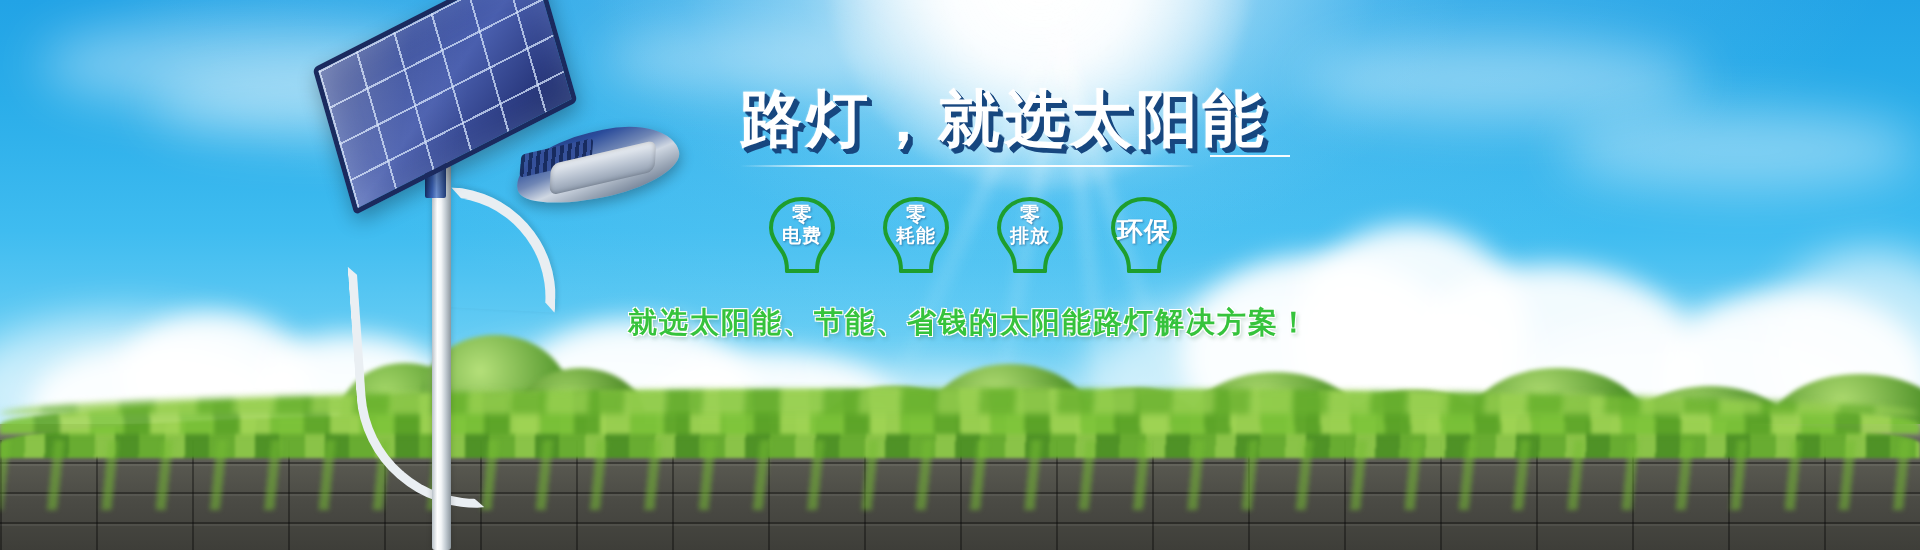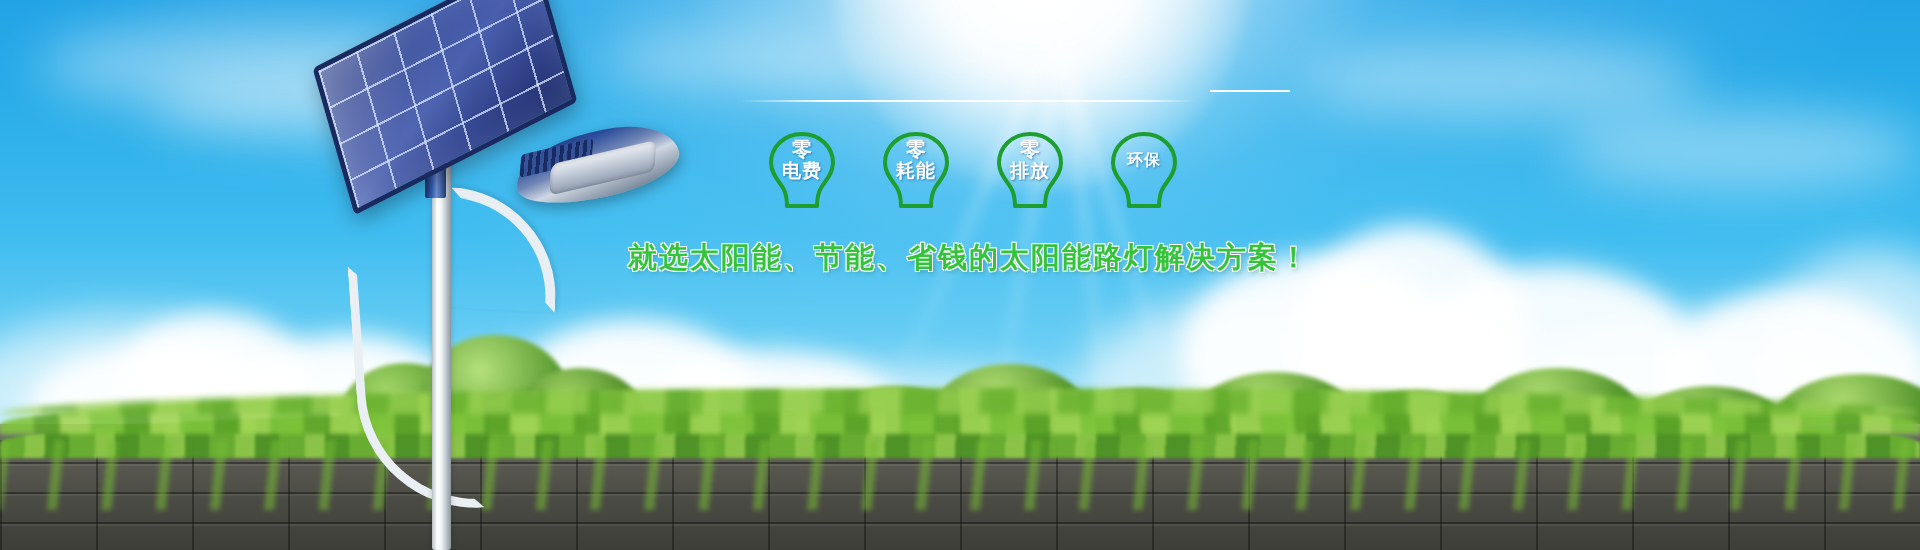--- a/index.html
+++ b/index.html
@@ -261,20 +261,21 @@
     <div class="solar-panel"></div>
     <div class="lamp-head">
       <div class="shell"></div>
       <div class="fin"></div>
       <div class="lens"></div>
     </div>
   </div>
 
   <div class="copy">
 
+    <div class="headline">路灯，就选太阳能</div>
 
     <div class="rule-wrap">
       <div class="rule-main"></div>
       <div class="rule-short"></div>
     </div>
 
     <div class="badges">
 
       <div class="badge">
         <svg width="76" height="86" viewBox="0 0 76 86" aria-hidden="true">
@@ -308,21 +309,21 @@
           <span class="badge-word">排放</span>
         </div>
       </div>
 
       <div class="badge">
         <svg width="76" height="86" viewBox="0 0 76 86" aria-hidden="true">
           <path d="M38 4 C20 4 7 17 7 33 C7 44 15 51 19 58 C22 63 23 70 23 76 L53 76 C53 70 54 63 57 58 C61 51 69 44 69 33 C69 17 56 4 38 4 Z" fill="none" stroke="#1e9e2e" stroke-width="4" stroke-linejoin="round"></path>
           <path d="M23 76 L53 76" fill="none" stroke="#1e9e2e" stroke-width="4" stroke-linecap="round"></path>
         </svg>
         <div class="badge-txt" style="top:20px;">
-          <span class="badge-word" style="font-size:16px;line-height:1.3;">环保</span>
+          <span class="badge-word" style="font-size:26px;line-height:1.3;">环保</span>
         </div>
       </div>
 
     </div>
 
     <div class="tagline">就选太阳能、节能、省钱的太阳能路灯解决方案！</div>
 
   </div>
 
 </div>

